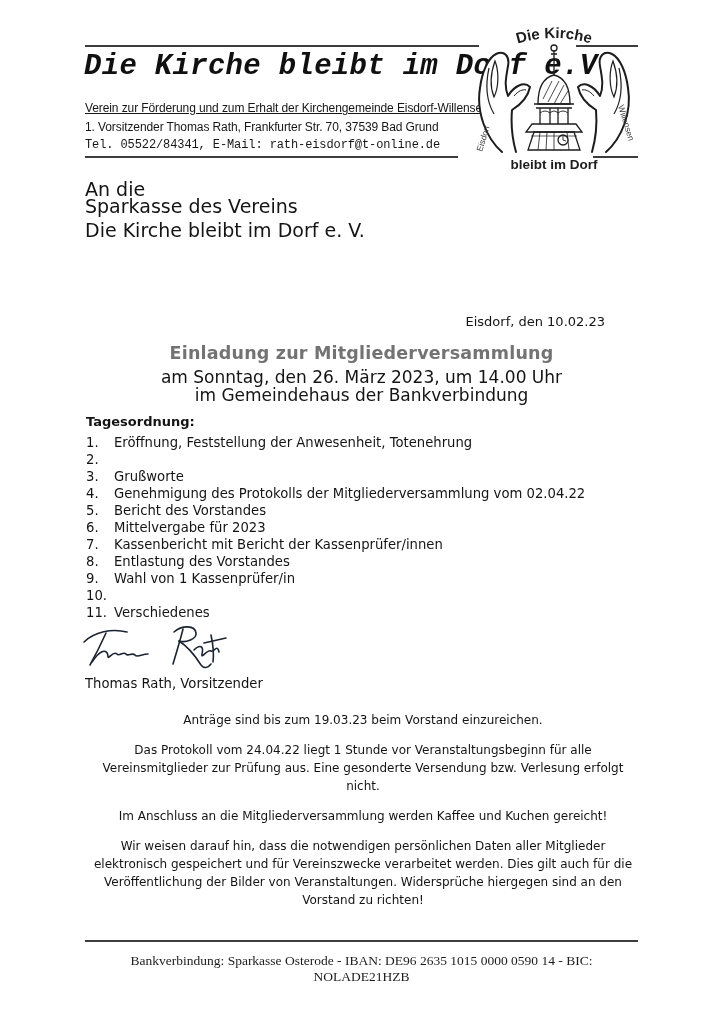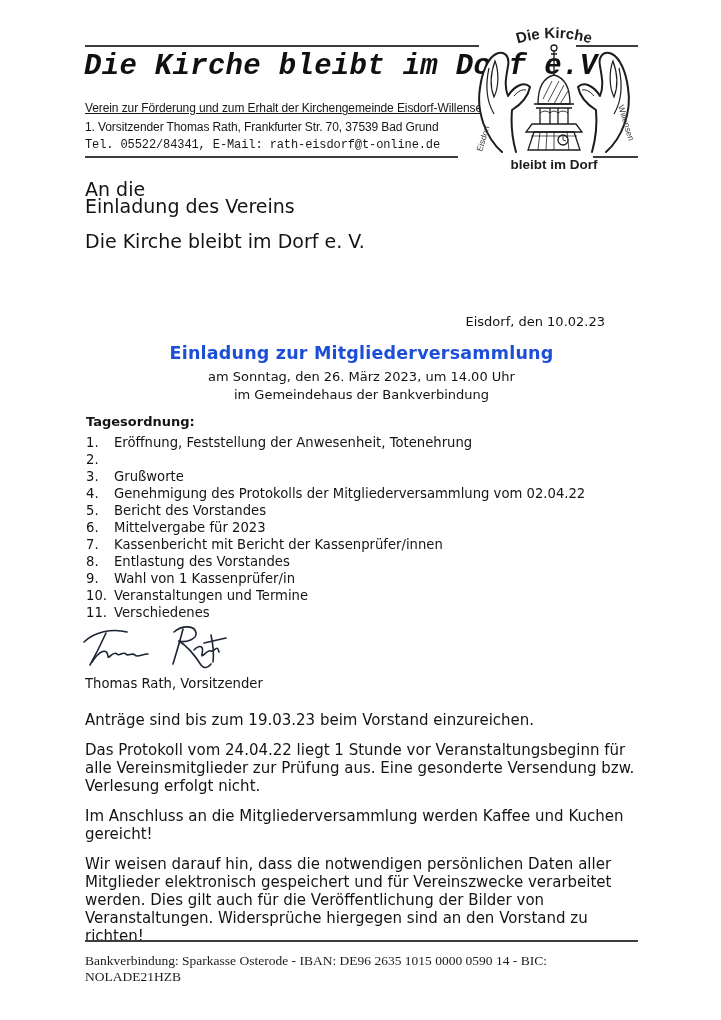--- a/index.html
+++ b/index.html
@@ -13,41 +13,41 @@
     position:absolute;left:84px;top:50px;
     font-family:Liberation Mono, monospace;font-style:italic;font-weight:bold;
     font-size:29px;letter-spacing:.3px;color:#101010;white-space:nowrap;text-align:right;
   }
   .hdr-line{position:absolute;left:85px;font-family:"Liberation Sans",sans-serif;
     font-size:12px;color:#161616;white-space:nowrap;letter-spacing:-.1px;}
   .hdr-underline{text-decoration:underline;}
   .logo{position:absolute;left:468px;top:20px;}
   
   .recipient{position:absolute;left:85px;top:181px;font-size:19px;line-height:17px;}
-  .recipient .org-line{margin-top:18px;}
+  .recipient .org-line{margin-top:7px;}
   .dateline{position:absolute;left:85px;top:314px;width:520px;text-align:right;
     font-size:13px;white-space:nowrap;}
   
   .invitation{position:absolute;left:85px;top:343px;width:553px;text-align:center;}
-  .inv-title{font-size:17.5px;font-weight:bold;letter-spacing:.2px;margin-bottom:5px;color:#1d4ed8;}
-  .inv-sub{font-size:13px;line-height:18px;text-align:center;}
+  .inv-title{font-size:17.5px;font-weight:bold;letter-spacing:.2px;margin-bottom:5px;color:#737373;}
+  .inv-sub{font-size:17px;line-height:18px;text-align:center;}
   
   .agenda{position:absolute;left:86px;top:414px;width:553px;}
   .agenda-heading{font-size:13px;font-weight:bold;margin-bottom:5px;}
   .agenda-list{margin:0;padding:0;list-style:none;}
   .agenda-list li{display:flex;line-height:17px;font-size:13.2px;}
   .agenda-num{width:28px;flex:0 0 28px;}
   
   .sig{position:absolute;left:80px;top:623px;}
   .signatory{position:absolute;left:85px;top:676px;font-size:13.2px;text-align:center;}
   
   .bodytext{position:absolute;left:85px;top:711px;width:556px;}
-  .bodytext p{margin:0 0 12px 0;font-size:15px;line-height:18px;}
+  .bodytext p{margin:0 0 12px 0;font-size:12px;line-height:18px;text-align:center;}
   
-  .footer-text{position:absolute;left:85px;top:953px;width:553px;
+  .footer-text{position:absolute;left:85px;top:953px;width:553px;text-align:center;
     font-family:"Liberation Serif",serif;font-size:13.5px;color:#1c1c1c;}
   svg text{font-family:"Liberation Sans",sans-serif;}
 </style>
 </head>
 <body>
 
 <div class="page">
 
   <div class="rule" style="left:85px;top:45px;width:394px;"></div>
   <div class="rule" style="left:576px;top:45px;width:62px;"></div>
@@ -96,21 +96,21 @@
     <text font-size="15" font-weight="bold" fill="#1d1d1d">
       <textPath href="#arcT" startOffset="50%" text-anchor="middle">Die Kirche</textPath>
     </text>
     <text x="86" y="149" text-anchor="middle" font-size="13.5" font-weight="bold" fill="#1d1d1d">bleibt im Dorf</text>
     <text transform="translate(14,132) rotate(-73)" font-size="8.5" fill="#3a3a3a">Eisdorf</text>
     <text transform="translate(150,86) rotate(73)" font-size="8.5" fill="#3a3a3a">Willensen</text>
   </svg>
 
   <div class="recipient">
     <div>An die</div>
-    <div>Einladung des Vereins</div>
+    <div>Sparkasse des Vereins</div>
     <div class="org-line">Die Kirche bleibt im Dorf e. V.</div>
   </div>
 
   <div class="dateline">Eisdorf, den 10.02.23</div>
 
   <div class="invitation">
     <div class="inv-title">Einladung zur Mitgliederversammlung</div>
     <div class="inv-sub">am Sonntag, den 26. März 2023, um 14.00 Uhr</div>
     <div class="inv-sub">im Gemeindehaus der Bankverbindung</div>
   </div>
@@ -148,21 +148,20 @@
       <li>
           <span class="agenda-num">8.</span>
           <span>Entlastung des Vorstandes</span>
         </li>
       <li>
           <span class="agenda-num">9.</span>
           <span>Wahl von 1 Kassenprüfer/in</span>
         </li>
       <li>
           <span class="agenda-num">10.</span>
-          <span>Veranstaltungen und Termine</span>
         </li>
       <li>
           <span class="agenda-num">11.</span>
           <span>Verschiedenes</span>
         </li>
     </ol>
   </div>
 
   <svg class="sig" width="170" height="52" viewBox="0 0 170 52">
     <g fill="none" stroke="#1c2433" stroke-width="1.6" stroke-linecap="round">

